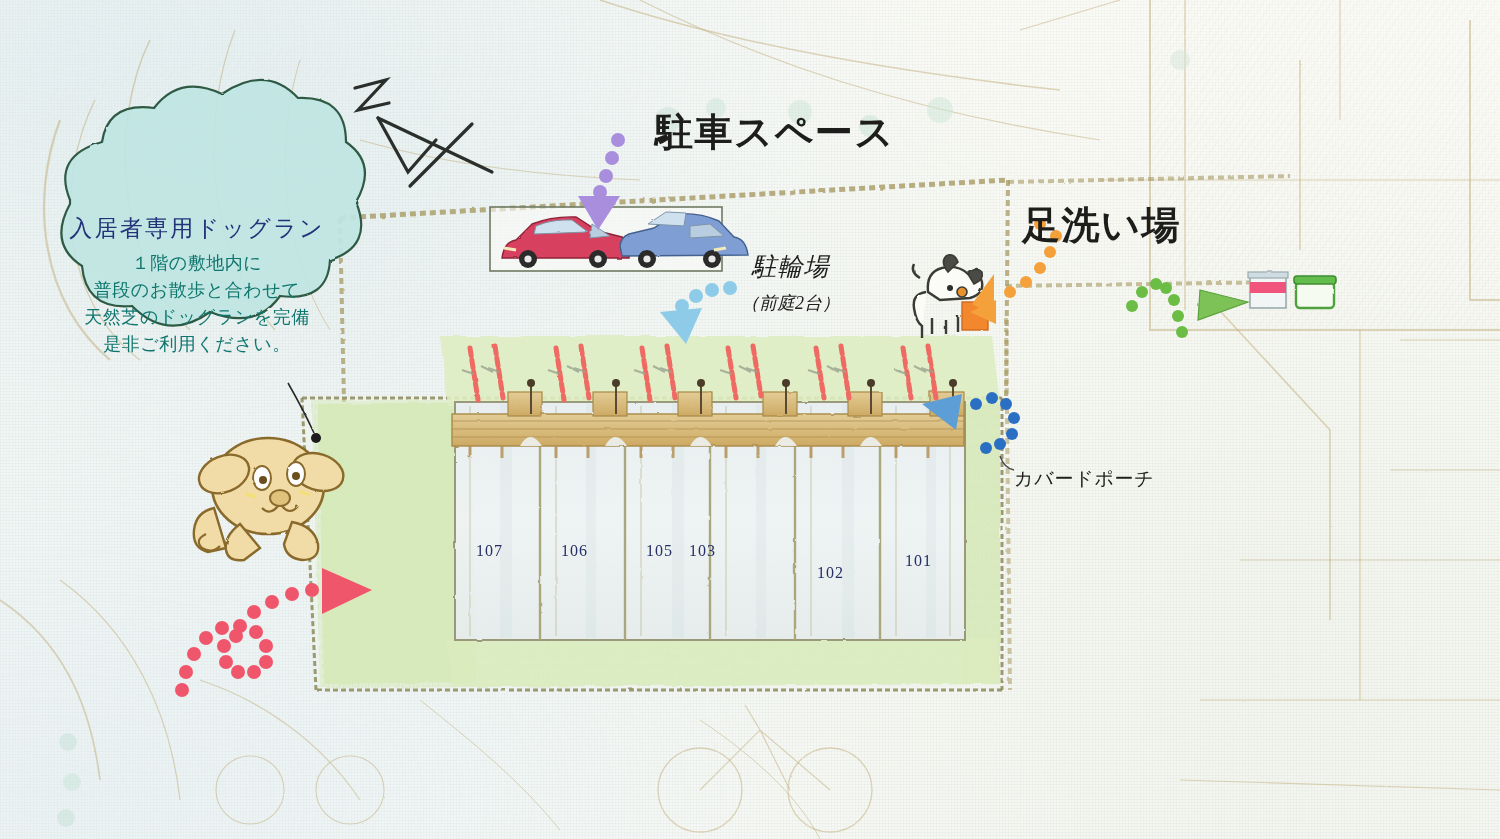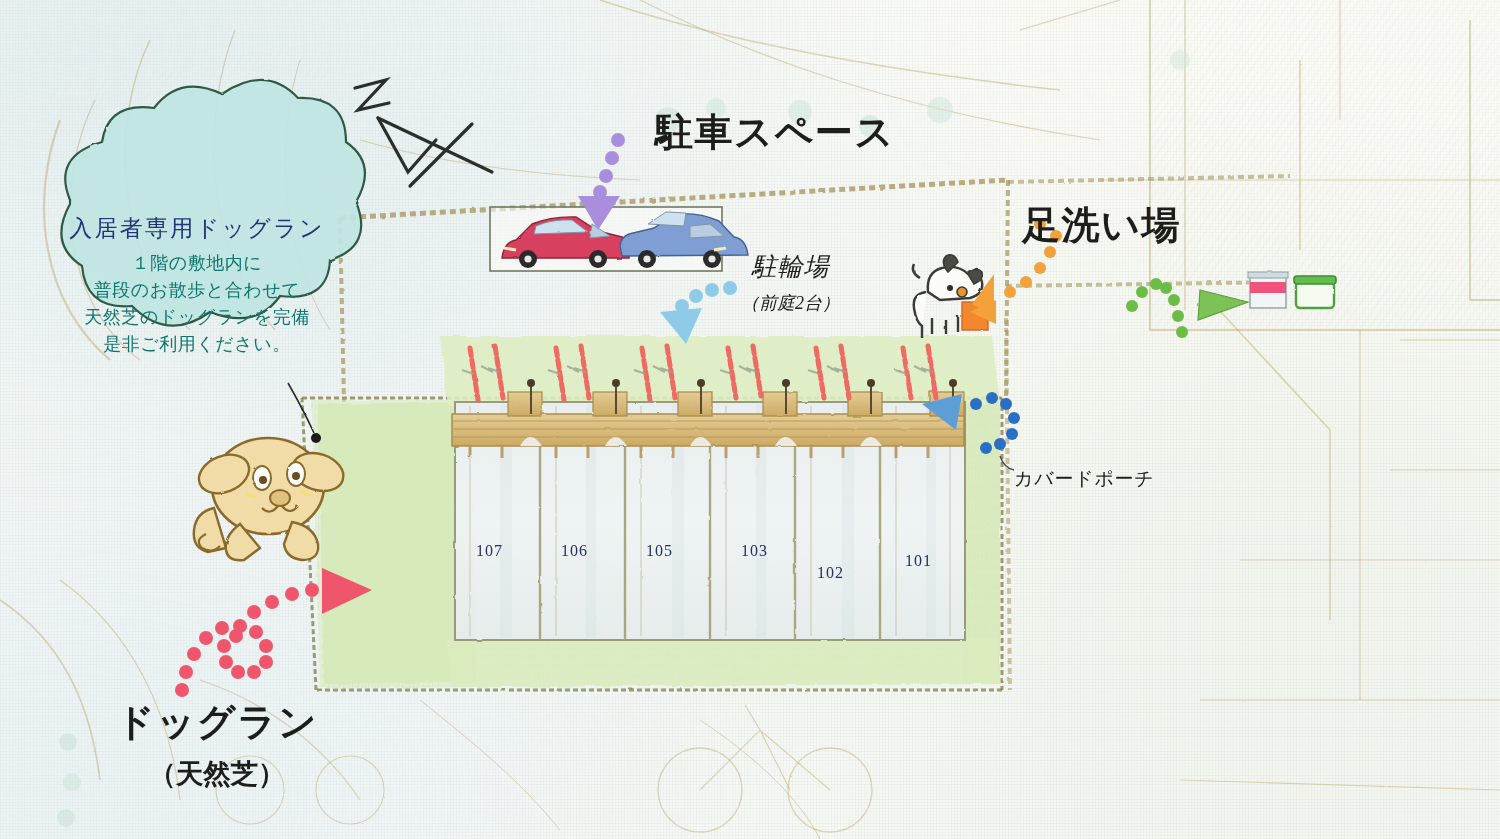--- a/index.html
+++ b/index.html
@@ -471,25 +471,21 @@
   <div class="lbl med" style="left:741px;top:250px;text-align:center;font-style:italic;">
     <span>駐輪場</span>
     <span class="sub">（前庭2台）</span>
   </div>
 
   <div class="lbl big" style="left:1022px;top:200px;">足洗い場</div>
 
 
   <div class="lbl sm" style="left:1014px;top:466px;">カバードポーチ</div>
 
-  <div class="lbl big" style="left:116px;top:697px;text-align:center;">
-    <span>ドッグラン</span>
-    <span class="sub">（天然芝）</span>
-  </div>
 
   <div class="unitnum" style="left:476px;top:530px;">107</div>
   <div class="unitnum" style="left:561px;top:530px;">106</div>
   <div class="unitnum" style="left:646px;top:530px;">105</div>
-  <div class="unitnum" style="left:741px;top:530px;">103</div>
+  <div class="unitnum" style="left:689px;top:530px;">103</div>
   <div class="unitnum" style="left:817px;top:552px;">102</div>
   <div class="unitnum" style="left:905px;top:540px;">101</div>
 
 </div>
 
 </body></html>

